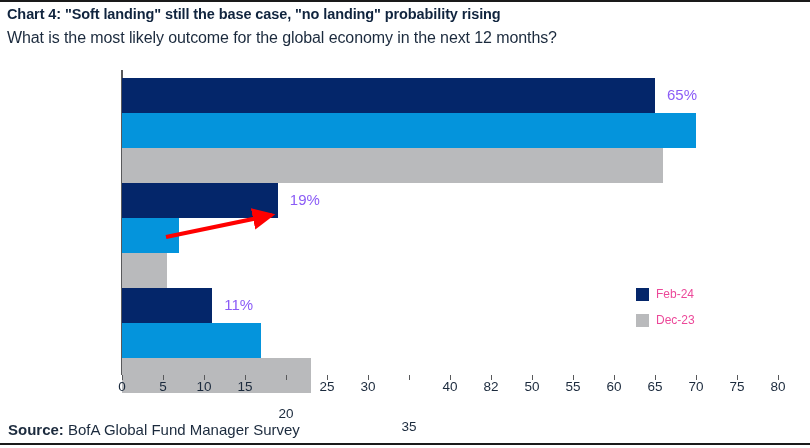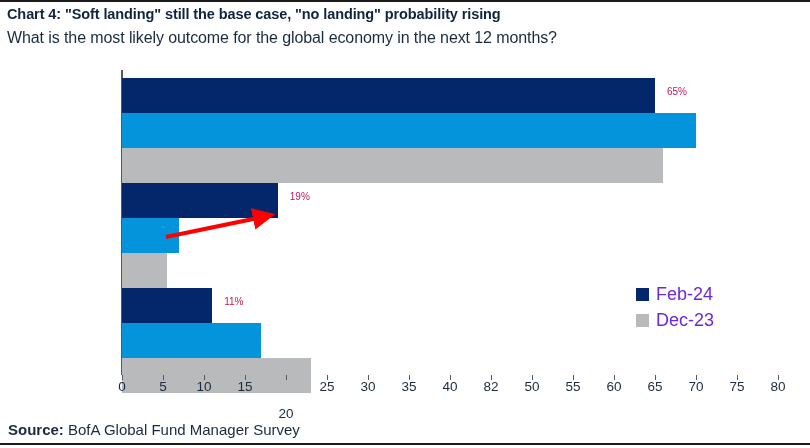--- a/index.html
+++ b/index.html
@@ -50,22 +50,22 @@
   }
   .bar {
     position: absolute;
     height: 35px;
   }
   .bar.navy { background: #04266a; }
   .bar.blue { background: #0494dc; }
   .bar.gray { background: #b9babc; }
   .dlabel {
     position: absolute;
-    font-size: 10px;
-    color: #be185d;
+    font-size: 15px;
+    color: #8b5cf6;
     white-space: nowrap;
   }
   
   .xtick {
     position: absolute;
     top: 309px;
     font-size: 13.5px;
     color: #1b2a3d;
     transform: translateX(-50%);
     white-space: nowrap;
@@ -84,21 +84,21 @@
   .legend-row {
     display: flex; align-items: center;
     height: 26px;
   }
   .legend-swatch {
     width: 13px; height: 13px;
     margin-right: 7px;
     flex: 0 0 auto;
   }
   .legend-text {
-    font-size: 18px; color: #6d28d9; white-space: nowrap;
+    font-size: 12px; color: #ec4899; white-space: nowrap;
   }
   .arrow-svg {
     position: absolute;
     left: 0; top: 0;
     width: 810px; height: 448px;
     pointer-events: none;
   }
 </style>
 </head>
 <body>
@@ -132,21 +132,21 @@
       <div class="xtick" style="left: 82px;">10</div>
       <div class="tickmark" style="left: 123px;"></div>
       <div class="xtick" style="left: 123px;">15</div>
       <div class="tickmark" style="left: 164px;"></div>
       <div class="xtick" style="left: 164px; margin-top: 27px;">20</div>
       <div class="tickmark" style="left: 205px;"></div>
       <div class="xtick" style="left: 205px;">25</div>
       <div class="tickmark" style="left: 246px;"></div>
       <div class="xtick" style="left: 246px;">30</div>
       <div class="tickmark" style="left: 287px;"></div>
-      <div class="xtick" style="left: 287px;">35</div>
+      <div class="xtick" style="left: 287px; margin-top: 40px;">35</div>
       <div class="tickmark" style="left: 328px;"></div>
       <div class="xtick" style="left: 328px;">40</div>
       <div class="tickmark" style="left: 369px;"></div>
       <div class="xtick" style="left: 369px;">82</div>
       <div class="tickmark" style="left: 410px;"></div>
       <div class="xtick" style="left: 410px;">50</div>
       <div class="tickmark" style="left: 451px;"></div>
       <div class="xtick" style="left: 451px;">55</div>
       <div class="tickmark" style="left: 492px;"></div>
       <div class="xtick" style="left: 492px;">60</div>

